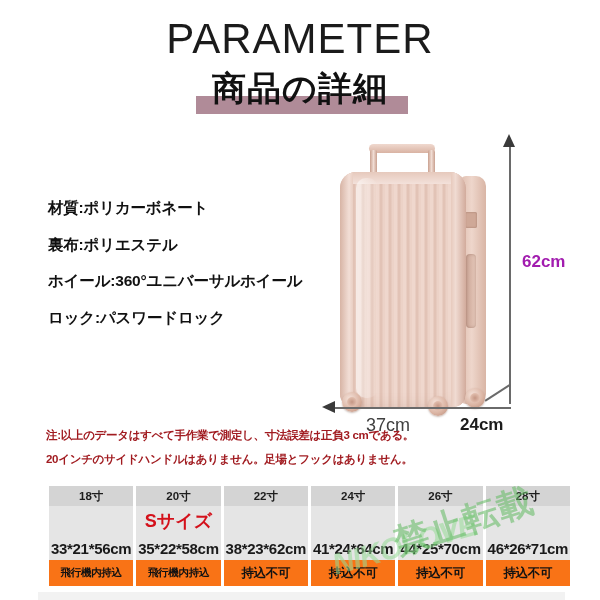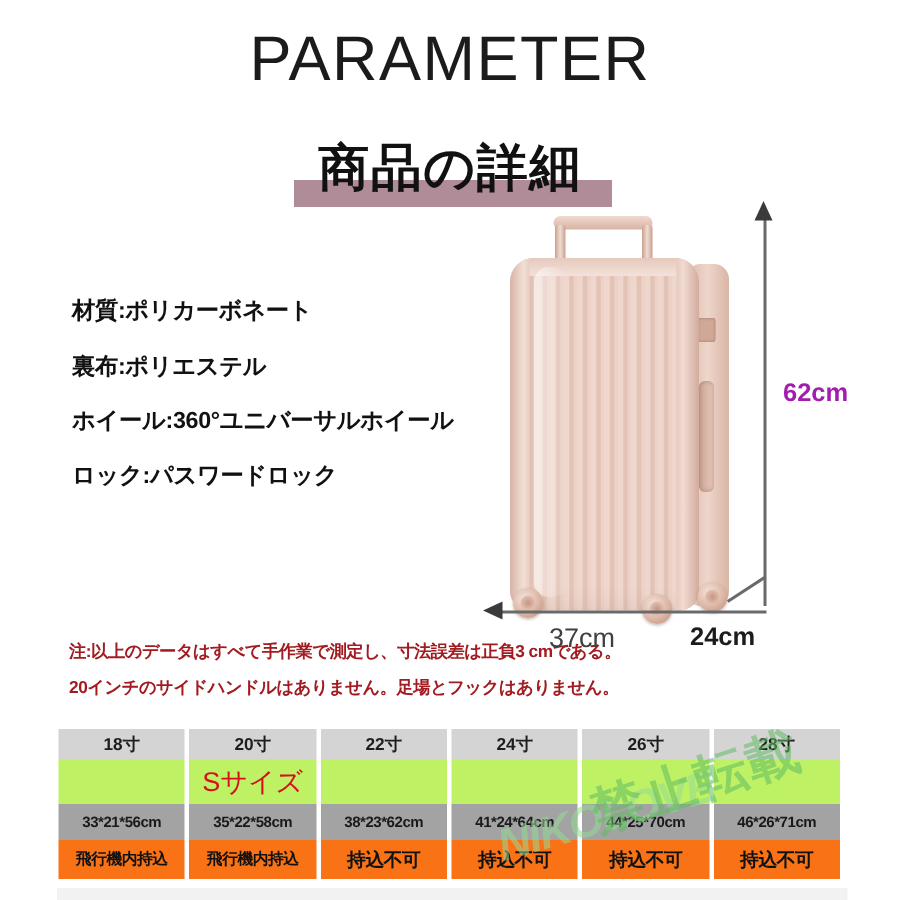--- a/index.html
+++ b/index.html
@@ -35,21 +35,20 @@
     color: #1b1b1b;
     line-height: 1;
   }
   .title-jp-wrap {
     position: absolute;
     top: 70px;
     left: 0;
     width: 600px;
     text-align: center;
     height: 44px;
-    margin-top: 24px;
   }
   .title-jp-hl {
     position: absolute;
     left: 196px;
     top: 26px;
     width: 212px;
     height: 18px;
     background: #b08b98;
   }
   .title-jp {
@@ -286,50 +285,50 @@
     left: 160px;
     top: 285px;
     font-size: 17px;
     font-weight: 700;
     color: #1c1c1c;
   }
 
   
   .size-table {
     position: absolute;
-    left: 36px;
+    left: 46px;
     top: 486px;
     width: 527px;
     border-collapse: separate;
     border-spacing: 3px 0;
     table-layout: fixed;
   }
   .size-table td {
     text-align: center;
     vertical-align: middle;
     padding: 0;
   }
   .row-head td {
     height: 20px;
     background: #d4d4d4;
     font-size: 11.5px;
     font-weight: 700;
     color: #1d1d1d;
   }
   .row-size td {
     height: 30px;
-    background: #bef264;
+    background: #e5e5e5;
     font-size: 18px;
-    font-weight: 400;
+    font-weight: 700;
     color: #d4111b;
   }
   .row-dim td {
     height: 24px;
-    background: #a3a3a3;
-    font-size: 10px;
+    background: #e5e5e5;
+    font-size: 15px;
     font-weight: 700;
     color: #1a1a1a;
     letter-spacing: -0.3px;
   }
   .row-carry td {
     height: 26px;
     background: #f97316;
     font-size: 12.5px;
     font-weight: 700;
     color: #121212;

